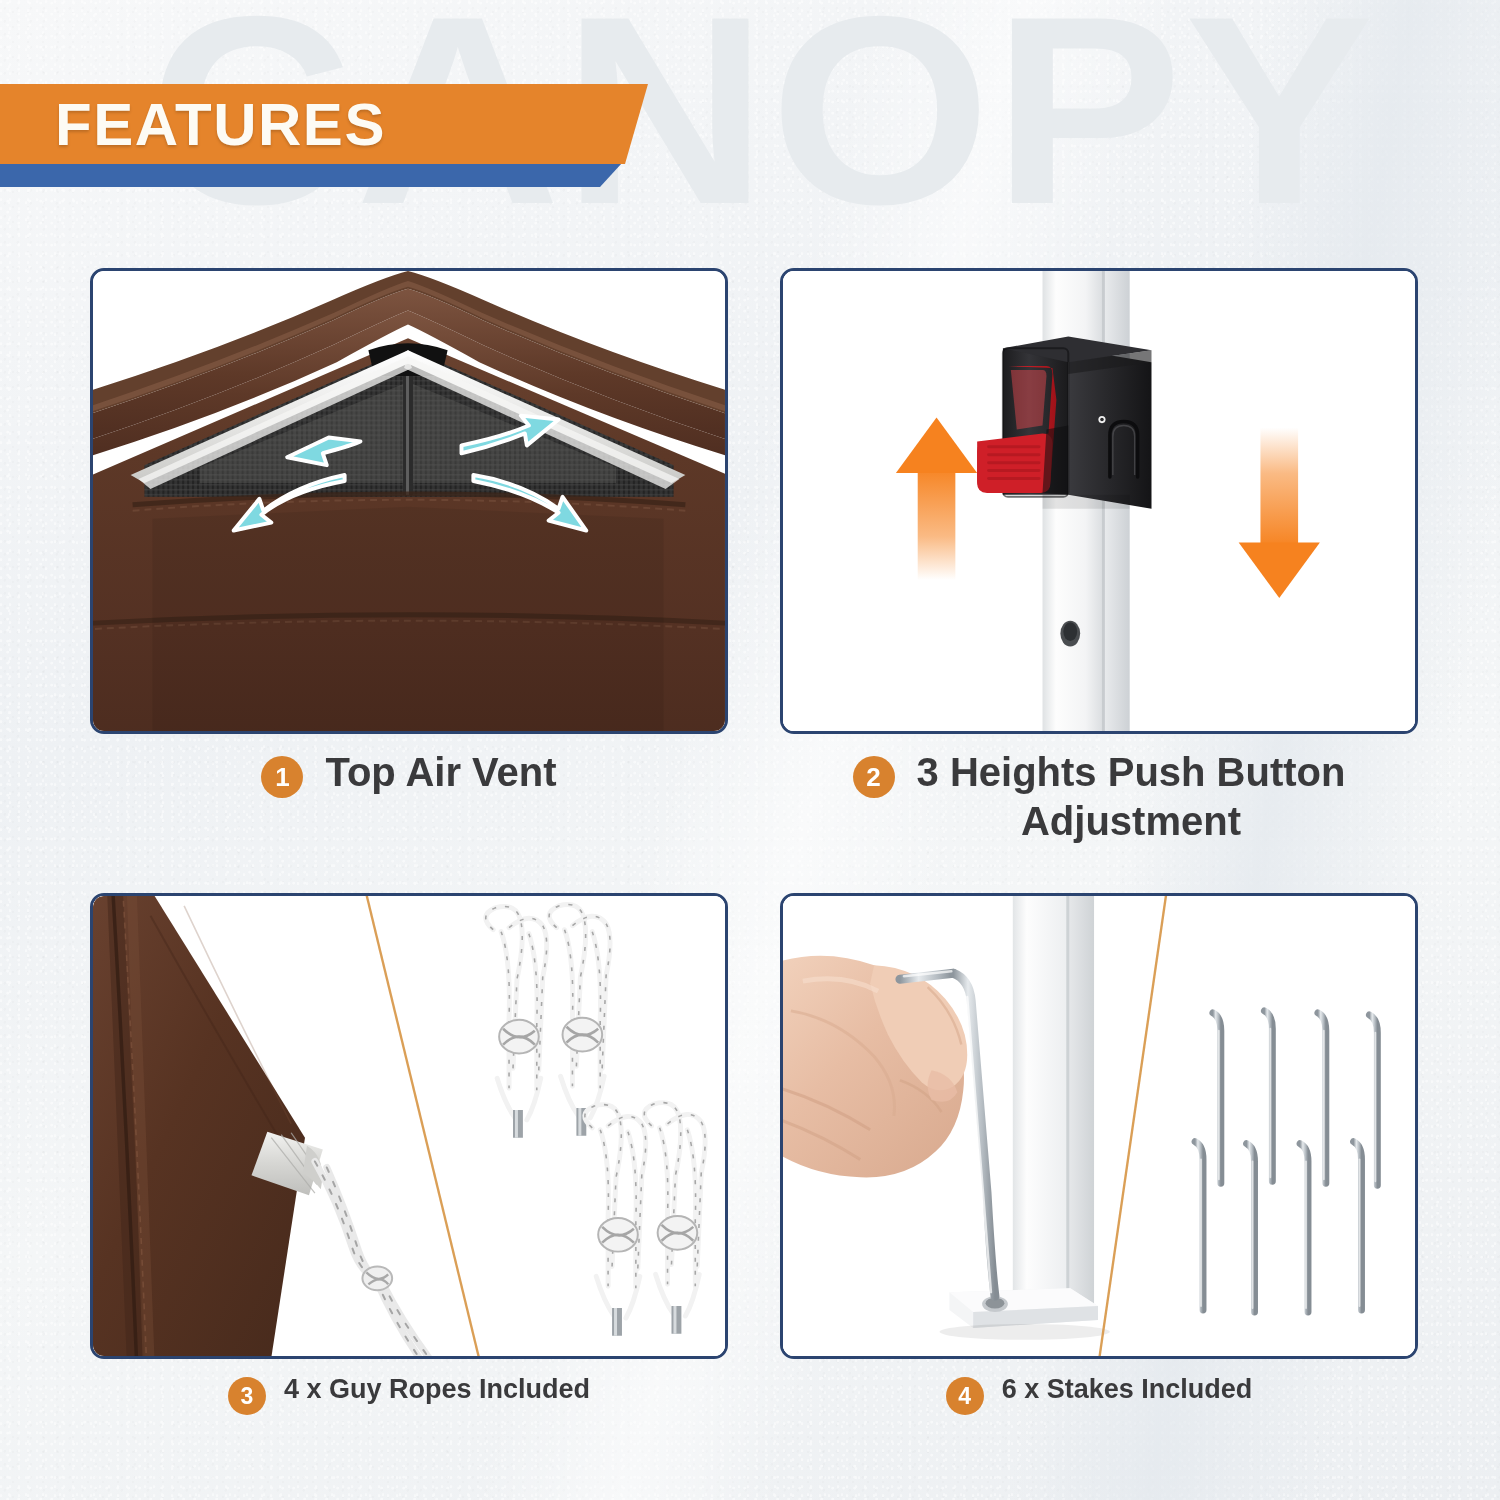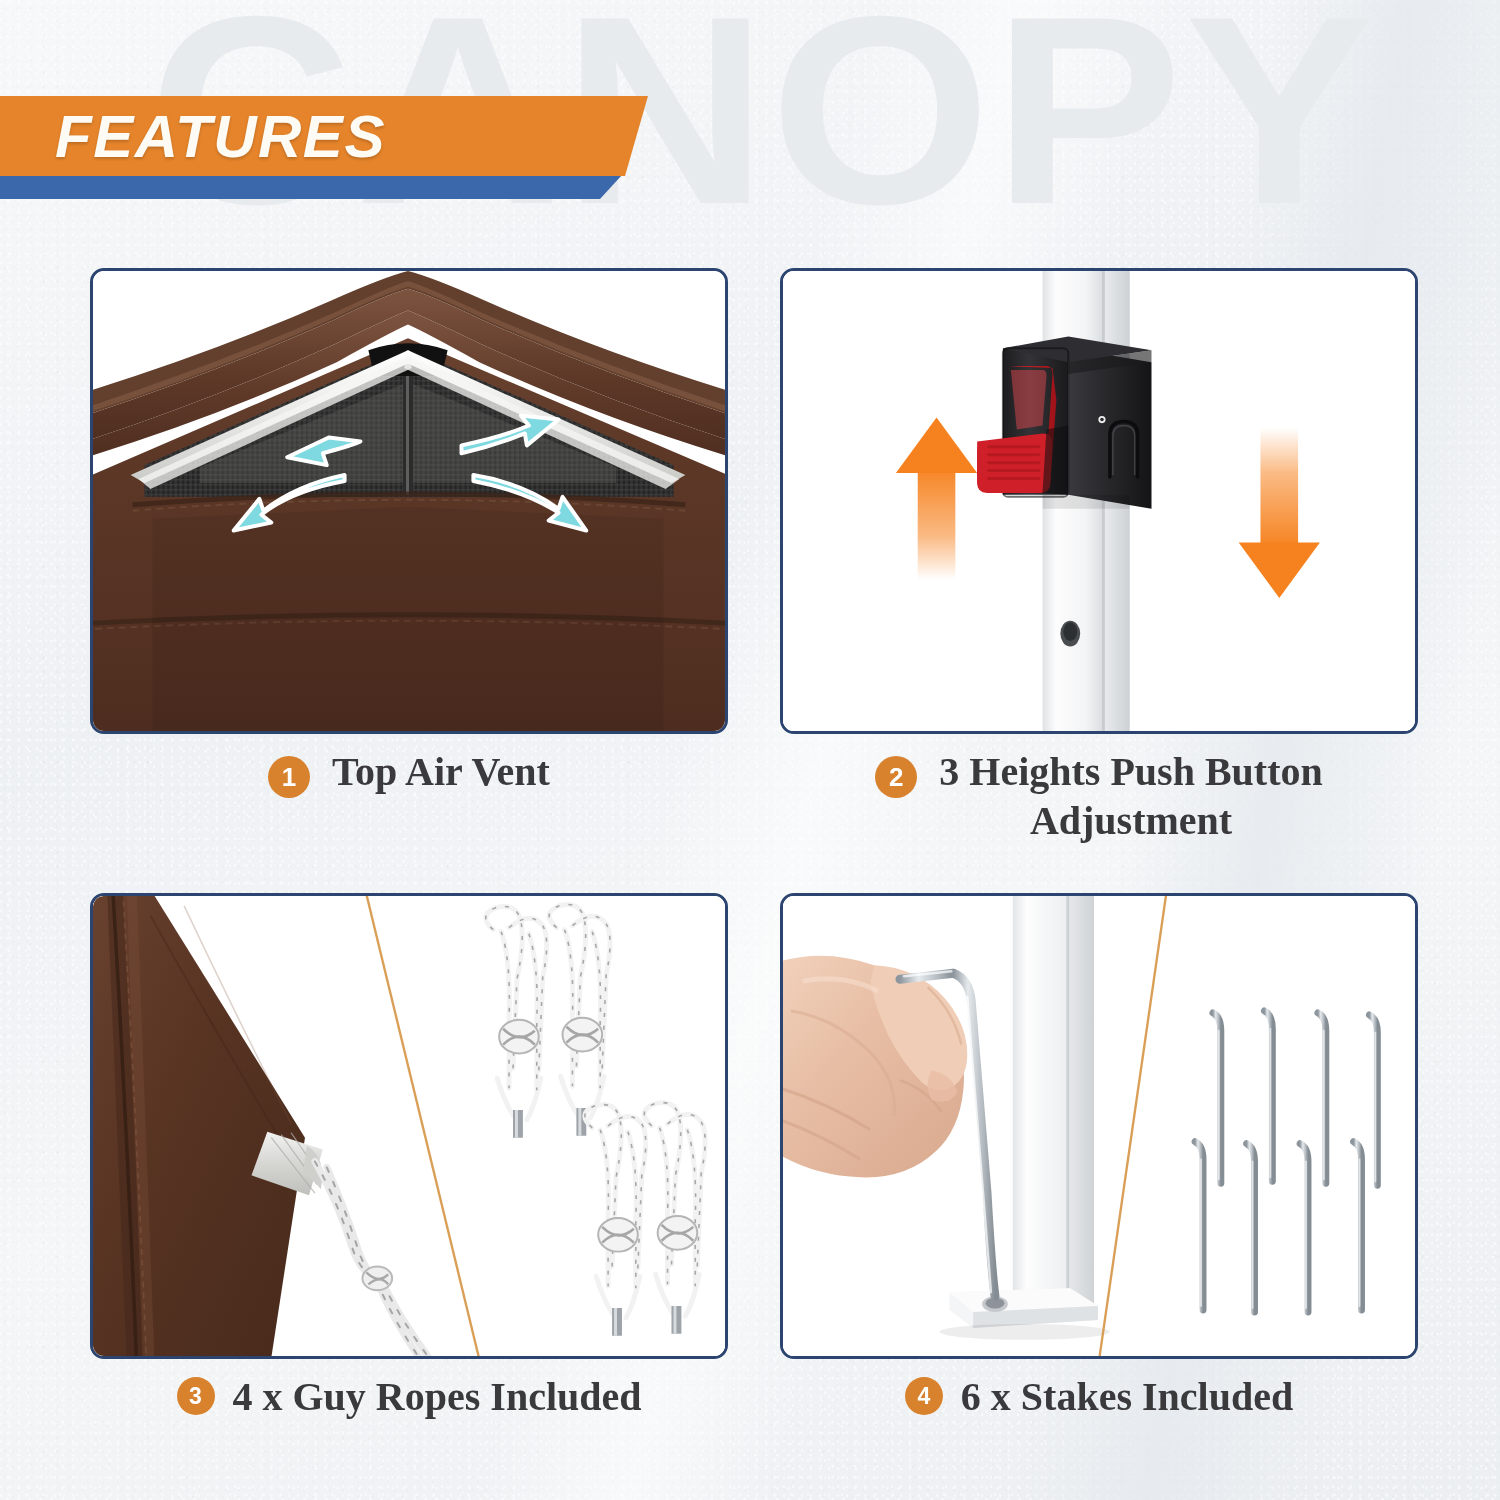--- a/index.html
+++ b/index.html
@@ -67,24 +67,23 @@
     transform-origin: left top;
     white-space: nowrap;
     user-select: none;
     line-height: 1;
   }
 
   
   #banner-wrap {
     position: absolute;
     left: 0;
-    top: 96px;
+    top: 84px;
     width: 700px;
     height: 104px;
-    font-style: italic;
   }
   #banner-blue {
     position: absolute;
     left: 0;
     top: 79px;
     width: 622px;
     height: 24px;
     background: #3b67ab;
     clip-path: polygon(0 0, 622px 0, 600px 24px, 0 24px);
   }
@@ -147,26 +146,26 @@
     margin-top: 8px;
     font-family: "Liberation Sans", sans-serif;
   }
   .caption-text {
     color: #3a3a3c;
     font-size: 40px;
     font-weight: 700;
     line-height: 1.22;
     text-align: center;
     max-width: 520px;
-    font-family: Liberation Serif, serif;
+    font-family: Liberation Sans, sans-serif;
   }
   .caption.one-line .caption-text { white-space: nowrap; }
   .caption.compact { gap: 18px; }
   .caption.compact .badge { width: 38px; height: 38px; font-size: 23px; margin-top: 4px; }
-  .caption.compact .caption-text { font-size: 40px; }
+  .caption.compact .caption-text { font-size: 27px; }
 
   
   
   
   #p1-canvas { position: absolute; inset: 0; }
 
   
   
   
   #p2-canvas { position: absolute; inset: 0; background:#fff; }

